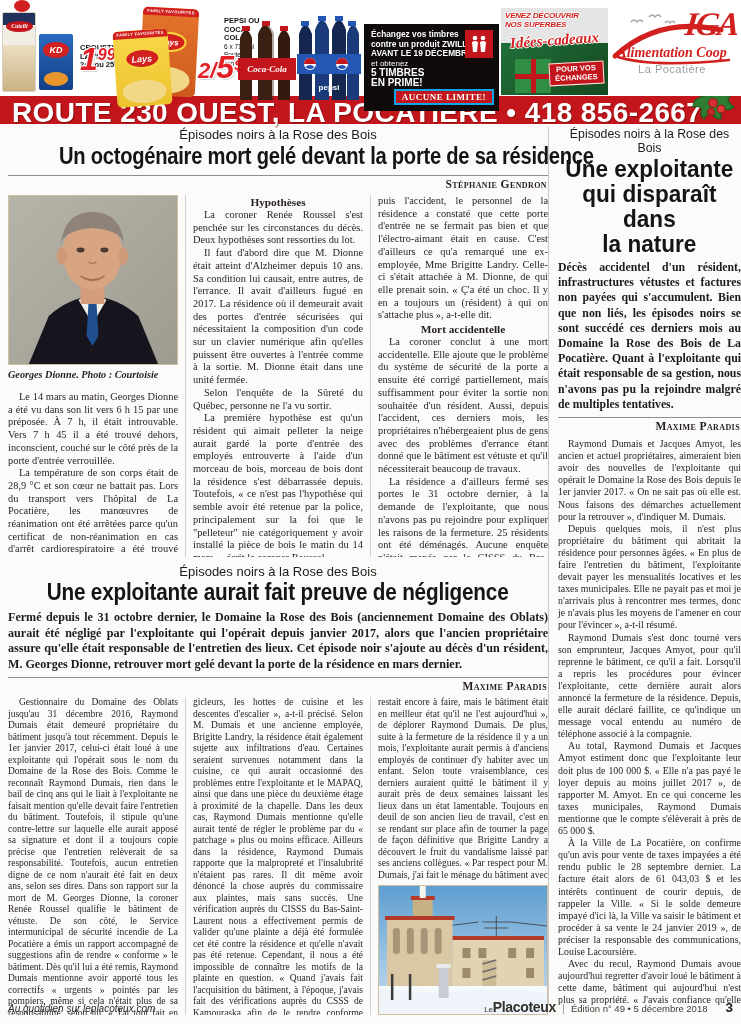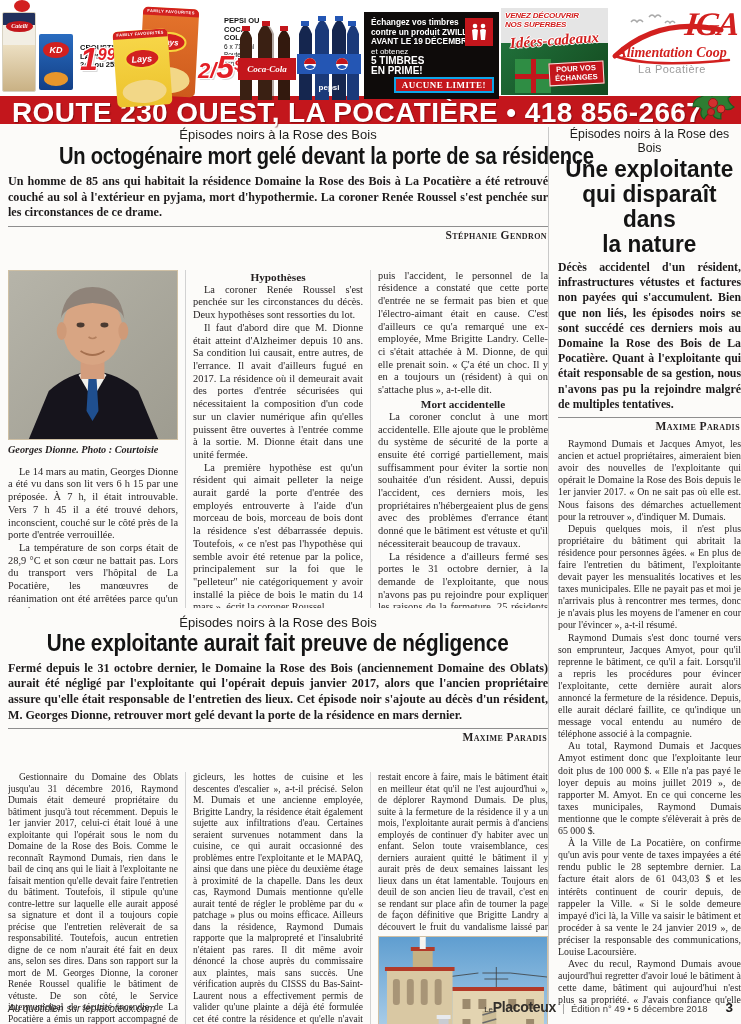--- a/index.html
+++ b/index.html
@@ -48,21 +48,21 @@
   .bag-front .oval{top:18px;width:36px;height:21px;font-size:9px;line-height:18px;}
 
   .pepsi-text{position:absolute;left:199px;top:17px;width:44px;
         font:bold 7.5px "Liberation Sans",sans-serif;line-height:8.5px;color:#111;margin-left:25px;}
   .pepsi-text .small{font-weight:normal;font-size:6.5px;}
   .price25{left:198px;top:52px;font-size:22px;line-height:26px;}
   .price25 .big{font-size:32px;}
   .price25 sup{font-size:15px;vertical-align:8px;}
   .pack{position:absolute;}
 
-  .zw-panel{position:absolute;left:364px;top:12px;width:135px;height:87px;background:#0e0b0a;
+  .zw-panel{position:absolute;left:364px;top:24px;width:135px;height:87px;background:#0e0b0a;
         color:#fff;padding:6px 7px;font-family:"Liberation Sans",sans-serif;z-index:4;}
   .zw-panel .l{font-weight:bold;font-size:8.3px;line-height:9.6px;white-space:nowrap;}
   .zw-panel .l4{font-weight:normal;font-size:8px;}
   .zw-panel .l5{font-size:10px;}
   .zw-logo{position:absolute;right:6px;top:6px;width:28px;height:28px;background:#c3161c;}
   .zw-badge{position:absolute;right:5px;bottom:6px;background:#c3161c;border:2px solid #0ea5e9;
         color:#fff;font:bold 9px "Liberation Serif",serif;letter-spacing:.5px;padding:1px 6px;}
 
   .gift-panel{position:absolute;left:501px;top:8px;width:107px;height:87px;background:#e5e5e5;overflow:hidden;z-index:4;}
   .gift-green{position:absolute;left:0;right:0;bottom:0;height:52px;background:linear-gradient(135deg,#20703a,#14491f);}
@@ -92,21 +92,21 @@
   .content-left{position:absolute;left:8px;top:127px;width:540px;}
   .kicker{text-align:center;font-family:"Liberation Sans",sans-serif;font-size:13px;color:#1d1c1a;}
   .hl-wrap{text-align:center;}
   .hl{display:inline-block;white-space:nowrap;font-family:"Liberation Sans",sans-serif;font-weight:700;color:#141414;}
   .a1 .hl{font-size:24px;letter-spacing:-.3px;transform:scaleX(.84);}
   .a2 .hl{font-size:23px;letter-spacing:-.2px;transform:scaleX(.9);}
   .lede{font-weight:bold;font-size:12.1px;line-height:15.6px;text-align:justify;margin-top:4px;color:#1d1a1b;}
   .rule{border:0;border-top:1px solid #8e8e8e;margin:5px 0 0;}
   .byline{text-align:right;font-weight:bold;font-variant:small-caps;font-size:11.5px;letter-spacing:.4px;margin:2px 1px 5px 0;}
   .cols{display:flex;align-items:stretch;}
-  .col{flex:1 1 0;min-width:0;overflow:hidden;margin-top:24px;}
+  .col{flex:1 1 0;min-width:0;overflow:hidden;}
   .col + .col{border-left:1px solid #d2d2d2;margin-left:7px;padding-left:7px;}
   .a1 .cols{height:362px;}
   .a2{margin-top:7px;}
   .a2 .cols{height:318px;}
   p{margin:0;text-align:justify;}
   .a1 .body p{font-size:10.4px;line-height:12.7px;}
   .a2 .body{font-size:9.5px;line-height:11.5px;}
   .a2 .body p{font-size:9.5px;line-height:11.5px;}
   p.ind{text-indent:11px;}
   .subhead{text-align:center;font-weight:bold;font-size:11.3px;margin:1px 0;}
@@ -274,21 +274,20 @@
       <circle cx="30" cy="30" r="4" fill="#e53935" stroke="#8e1b1b" stroke-width="1"></circle>
       <circle cx="20" cy="33" r="3.6" fill="#c62828" stroke="#8e1b1b" stroke-width="1"></circle>
     </svg>
   </div>
 
   <div class="content-left">
 
     <div class="a1">
       <div class="kicker">Épisodes noirs à la Rose des Bois</div>
       <div class="hl-wrap"><span class="hl">Un octogénaire mort gelé devant la porte de sa résidence</span></div>
-      <div class="lede">Un homme de 85 ans qui habitait la résidence Domaine la Rose des Bois à La Pocatière a été retrouvé couché au sol à l'extérieur en pyjama, mort d'hypothermie. La coroner Renée Roussel s'est penchée sur les circonstances de ce drame.</div>
       <hr class="rule">
       <div class="byline">Stéphanie Gendron</div>
       <div class="cols body">
         <div class="col">
           <div class="photo-frame">
             <svg width="100%" height="168" viewBox="0 0 169 168" preserveAspectRatio="none">
               <defs>
                 <linearGradient id="pbg" x1="0" y1="0" x2="1" y2="1">
                   <stop offset="0" stop-color="#b6b4a9"></stop>
                     <stop offset="1" stop-color="#9e9c90"></stop>
@@ -310,20 +309,21 @@
             </svg>
           </div>
           <div class="caption">Georges Dionne. Photo : Courtoisie</div>
           <p class="ind">Le 14 mars au matin, Georges Dionne a été vu dans son lit vers 6 h 15 par une préposée. À 7 h, il était introuvable. Vers 7 h 45 il a été trouvé dehors, inconscient, couché sur le côté près de la porte d'entrée verrouillée.</p>
           <p class="ind">La température de son corps était de 28,9 °C et son cœur ne battait pas. Lors du transport vers l'hôpital de La Pocatière, les manœuvres de réanimation ont été arrêtées parce qu'un certificat de non-réanimation en cas d'arrêt cardiorespiratoire a été trouvé dans son dossier.</p>
         </div>
         <div class="col">
           <div class="subhead">Hypothèses</div>
           <p class="ind">La coroner Renée Roussel s'est penchée sur les circonstances du décès. Deux hypothèses sont ressorties du lot.</p>
           <p class="ind">Il faut d'abord dire que M. Dionne était atteint d'Alzheimer depuis 10 ans. Sa condition lui causait, entre autres, de l'errance. Il avait d'ailleurs fugué en 2017. La résidence où il demeurait avait des portes d'entrée sécurisées qui nécessitaient la composition d'un code sur un clavier numérique afin qu'elles puissent être ouvertes à l'entrée comme à la sortie. M. Dionne était dans une unité fermée.</p>
+          <p class="ind">Selon l'enquête de la Sûreté du Québec, personne ne l'a vu sortir.</p>
           <p class="ind">La première hypothèse est qu'un résident qui aimait pelleter la neige aurait gardé la porte d'entrée des employés entrouverte à l'aide d'un morceau de bois, morceau de bois dont la résidence s'est débarrassée depuis. Toutefois, « ce n'est pas l'hypothèse qui semble avoir été retenue par la police, principalement sur la foi que le "pelleteur" nie catégoriquement y avoir installé la pièce de bois le matin du 14 mars », écrit la coroner Roussel.</p>
 
         </div>
         <div class="col">
           <p>puis l'accident, le personnel de la résidence a constaté que cette porte d'entrée ne se fermait pas bien et que l'électro-aimant était en cause. C'est d'ailleurs ce qu'a remarqué une ex-employée, Mme Brigitte Landry. Celle-ci s'était attachée à M. Dionne, de qui elle prenait soin. « Ç'a été un choc. Il y en a toujours un (résident) à qui on s'attache plus », a-t-elle dit.</p>
           <div class="subhead">Mort accidentelle</div>
           <p class="ind">La coroner conclut à une mort accidentelle. Elle ajoute que le problème du système de sécurité de la porte a ensuite été corrigé partiellement, mais suffisamment pour éviter la sortie non souhaitée d'un résident. Aussi, depuis l'accident, ces derniers mois, les propriétaires n'hébergeaient plus de gens avec des problèmes d'errance étant donné que le bâtiment est vétuste et qu'il nécessiterait beaucoup de travaux.</p>
           <p class="ind">La résidence a d'ailleurs fermé ses portes le 31 octobre dernier, à la demande de l'exploitante, que nous n'avons pas pu rejoindre pour expliquer les raisons de la fermeture. 25 résidents ont été déménagés. Aucune enquête n'était menée par le CISSS du Bas-Saint-Laurent à cette résidence, mais au moins une plainte a été enregistrée au bureau de la Commissaire aux plaintes cet été, à laquelle il n'y a pas eu de recommandations.</p>
         </div>
       </div>
@@ -407,21 +407,21 @@
 qui disparaît
 dans
 la nature</span></div>
     <div class="lede">Décès accidentel d'un résident, infrastructures vétustes et factures non payées qui s'accumulent. Bien que non liés, les épisodes noirs se sont succédé ces derniers mois au Domaine la Rose des Bois de La Pocatière. Quant à l'exploitante qui était responsable de sa gestion, nous n'avons pas pu la rejoindre malgré de multiples tentatives.</div>
     <hr class="rule">
     <div class="byline">Maxime Paradis</div>
     <div class="body">
       <p class="ind">Raymond Dumais et Jacques Amyot, les ancien et actuel propriétaires, aimeraient bien avoir des nouvelles de l'exploitante qui opérait le Domaine la Rose des Bois depuis le 1er janvier 2017. « On ne sait pas où elle est. Nous faisons des démarches actuellement pour la retrouver », d'indiquer M. Dumais.</p>
       <p class="ind">Depuis quelques mois, il n'est plus propriétaire du bâtiment qui abritait la résidence pour personnes âgées. « En plus de faire l'entretien du bâtiment, l'exploitante devait payer les mensualités locatives et les taxes municipales. Elle ne payait pas et moi je n'arrivais plus à rencontrer mes termes, donc je n'avais plus les moyens de l'amener en cour pour l'évincer », a-t-il résumé.</p>
       <p class="ind">Raymond Dumais s'est donc tourné vers son emprunteur, Jacques Amyot, pour qu'il reprenne le bâtiment, ce qu'il a fait. Lorsqu'il a repris les procédures pour évincer l'exploitante, cette dernière aurait alors annoncé la fermeture de la résidence. Depuis, elle aurait déclaré faillite, ce qu'indique un message vocal entendu au numéro de téléphone associé à la compagnie.</p>
-      <p class="ind">Au total, Raymond Dumais et Jacques Amyot estiment donc que l'exploitante leur doit plus de 100 000 $. « Elle n'a pas payé le loyer depuis au moins juillet 2019 », de rapporter M. Amyot. En ce qui concerne les taxes municipales, Raymond Dumais mentionne que le compte s'élèverait à près de 65 000 $.</p>
+      <p class="ind">Au total, Raymond Dumais et Jacques Amyot estiment donc que l'exploitante leur doit plus de 100 000 $. « Elle n'a pas payé le loyer depuis au moins juillet 2017 », de rapporter M. Amyot. En ce qui concerne les taxes municipales, Raymond Dumais mentionne que le compte s'élèverait à près de 65 000 $.</p>
       <p class="ind">À la Ville de La Pocatière, on confirme qu'un avis pour vente de taxes impayées a été rendu public le 28 septembre dernier. La facture était alors de 61 043,03 $ et les intérêts continuent de courir depuis, de rappeler la Ville. « Si le solde demeure impayé d'ici là, la Ville va saisir le bâtiment et procéder à sa vente le 24 janvier 2019 », de préciser la responsable des communications, Louise Lacoursière.</p>
       <p class="ind">Avec du recul, Raymond Dumais avoue aujourd'hui regretter d'avoir loué le bâtiment à cette dame, bâtiment qui aujourd'hui n'est plus sa propriété. « J'avais confiance qu'elle respecterait les termes du bail et qu'elle entretiendrait bien le bâtiment », a-t-il confié.</p>
 
     </div>
   </div>
 
   <div class="footer">
     <div class="foot-left">Au quotidien sur leplacoteux.com</div>
     <div class="foot-right">
       <span class="brand"><span class="pre">Le</span><span>Placoteux</span></span>

